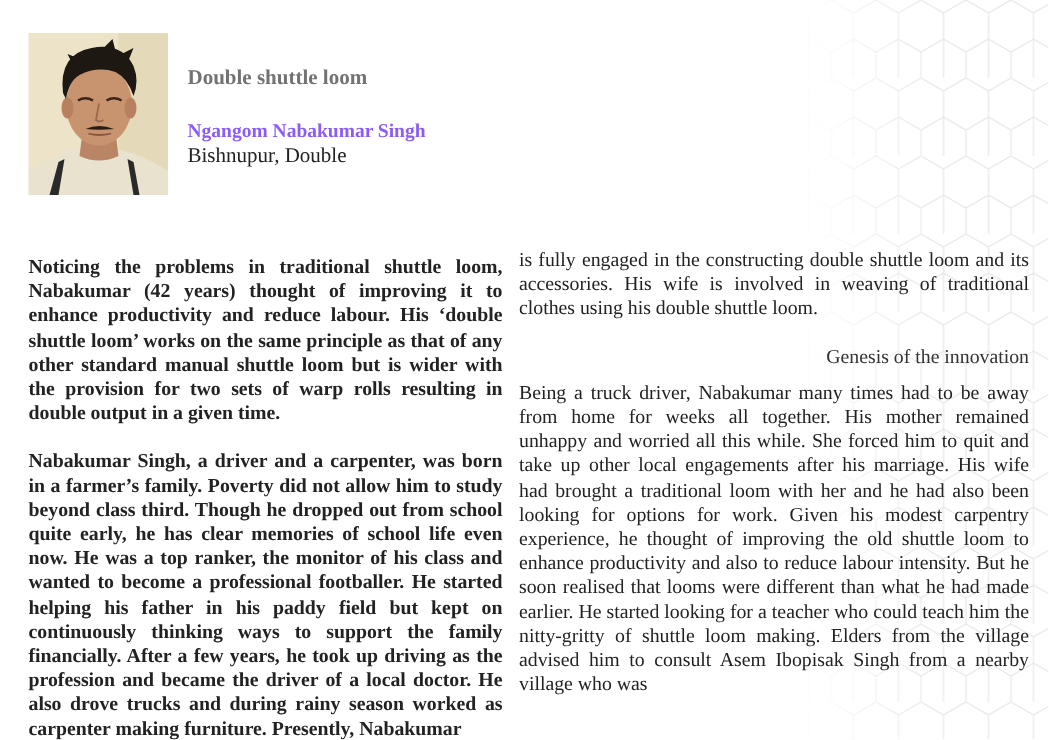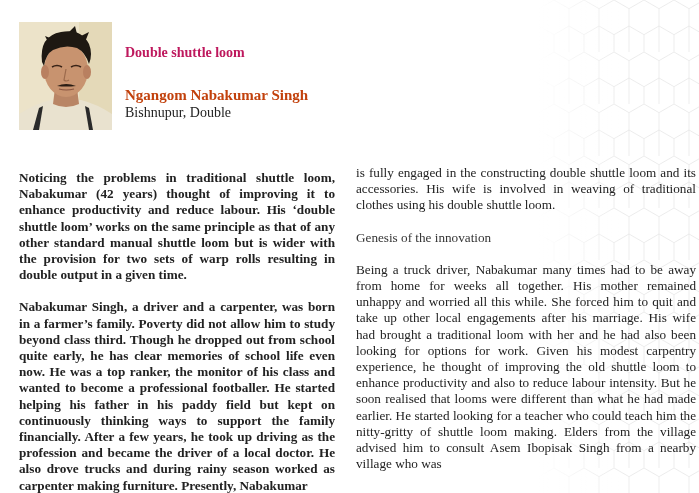--- a/index.html
+++ b/index.html
@@ -35,49 +35,49 @@
     .photo svg { display: block; width: 100%; height: 100%; }
     .header-block {
       position: absolute;
       left: 125px;
       top: 44px;
     }
     .innovation-title {
       font-weight: bold;
       font-size: 14px;
       line-height: 17px;
-      color: #be185d;
+      color: #737373;
     }
     .innovator-name {
-      margin-top: 25px;
+      margin-top: 17px;
       font-weight: bold;
-      font-size: 15px;
+      font-size: 13px;
       line-height: 18px;
-      color: #c2410c;
+      color: #8b5cf6;
     }
     .innovator-location {
       font-size: 14px;
       line-height: 17px;
       color: #222;
     }
     .column {
       position: absolute;
       top: 168px;
       width: 316px;
       font-size: 13.2px;
       line-height: 16.2px;
       text-align: justify;
       color: #222;
     }
     .column.left { left: 19px; top: 170px; font-weight: bold; }
-    .column.right { left: 356px; top: 165px; width: 340px; }
+    .column.right { left: 346px; top: 165px; width: 340px; }
     .column p { margin-bottom: 16px; }
     .column .section-heading {
-      margin-bottom: 16px;
-      text-align: left;
+      margin-bottom: 8px;
+      text-align: right;
       color: #333;
     }
   </style>
 </head>
 <body>
 
 <svg class="hex-bg" xmlns="http://www.w3.org/2000/svg" viewBox="0 0 160 493" preserveAspectRatio="none">
   <defs>
     <linearGradient id="fade" x1="0" y1="0" x2="1" y2="0">
       <stop offset="0" stop-color="#fff" stop-opacity="1"></stop>

